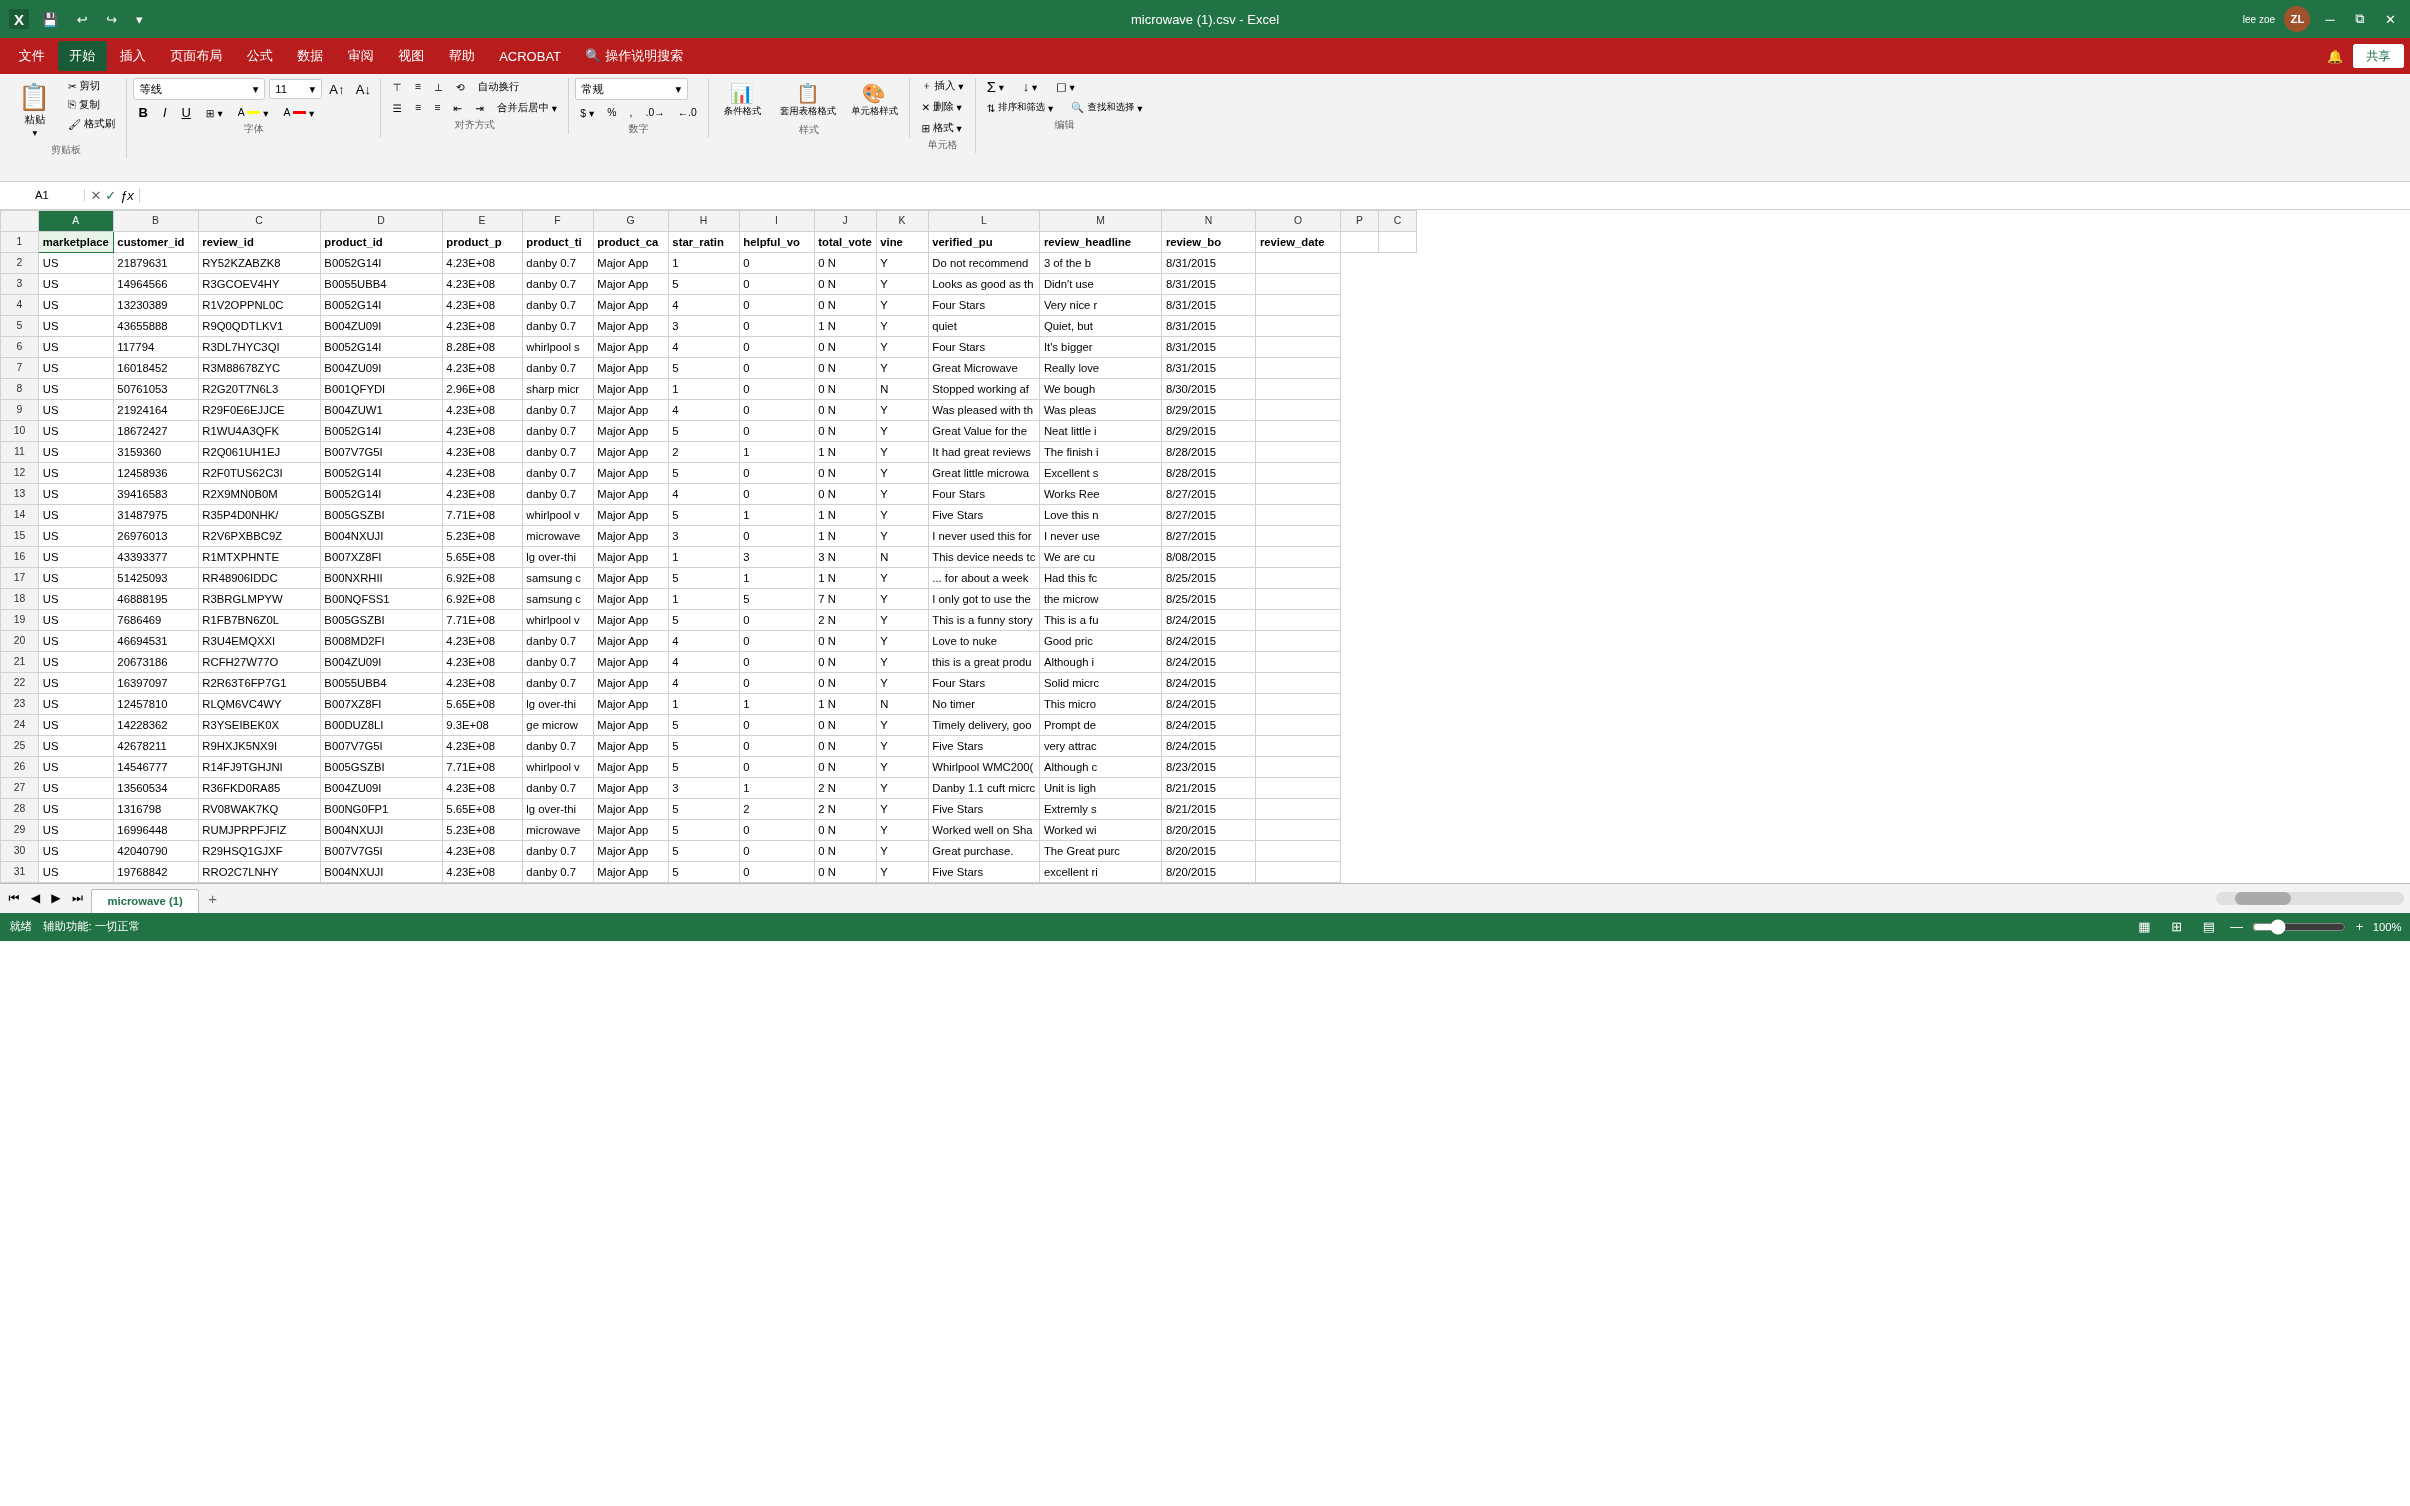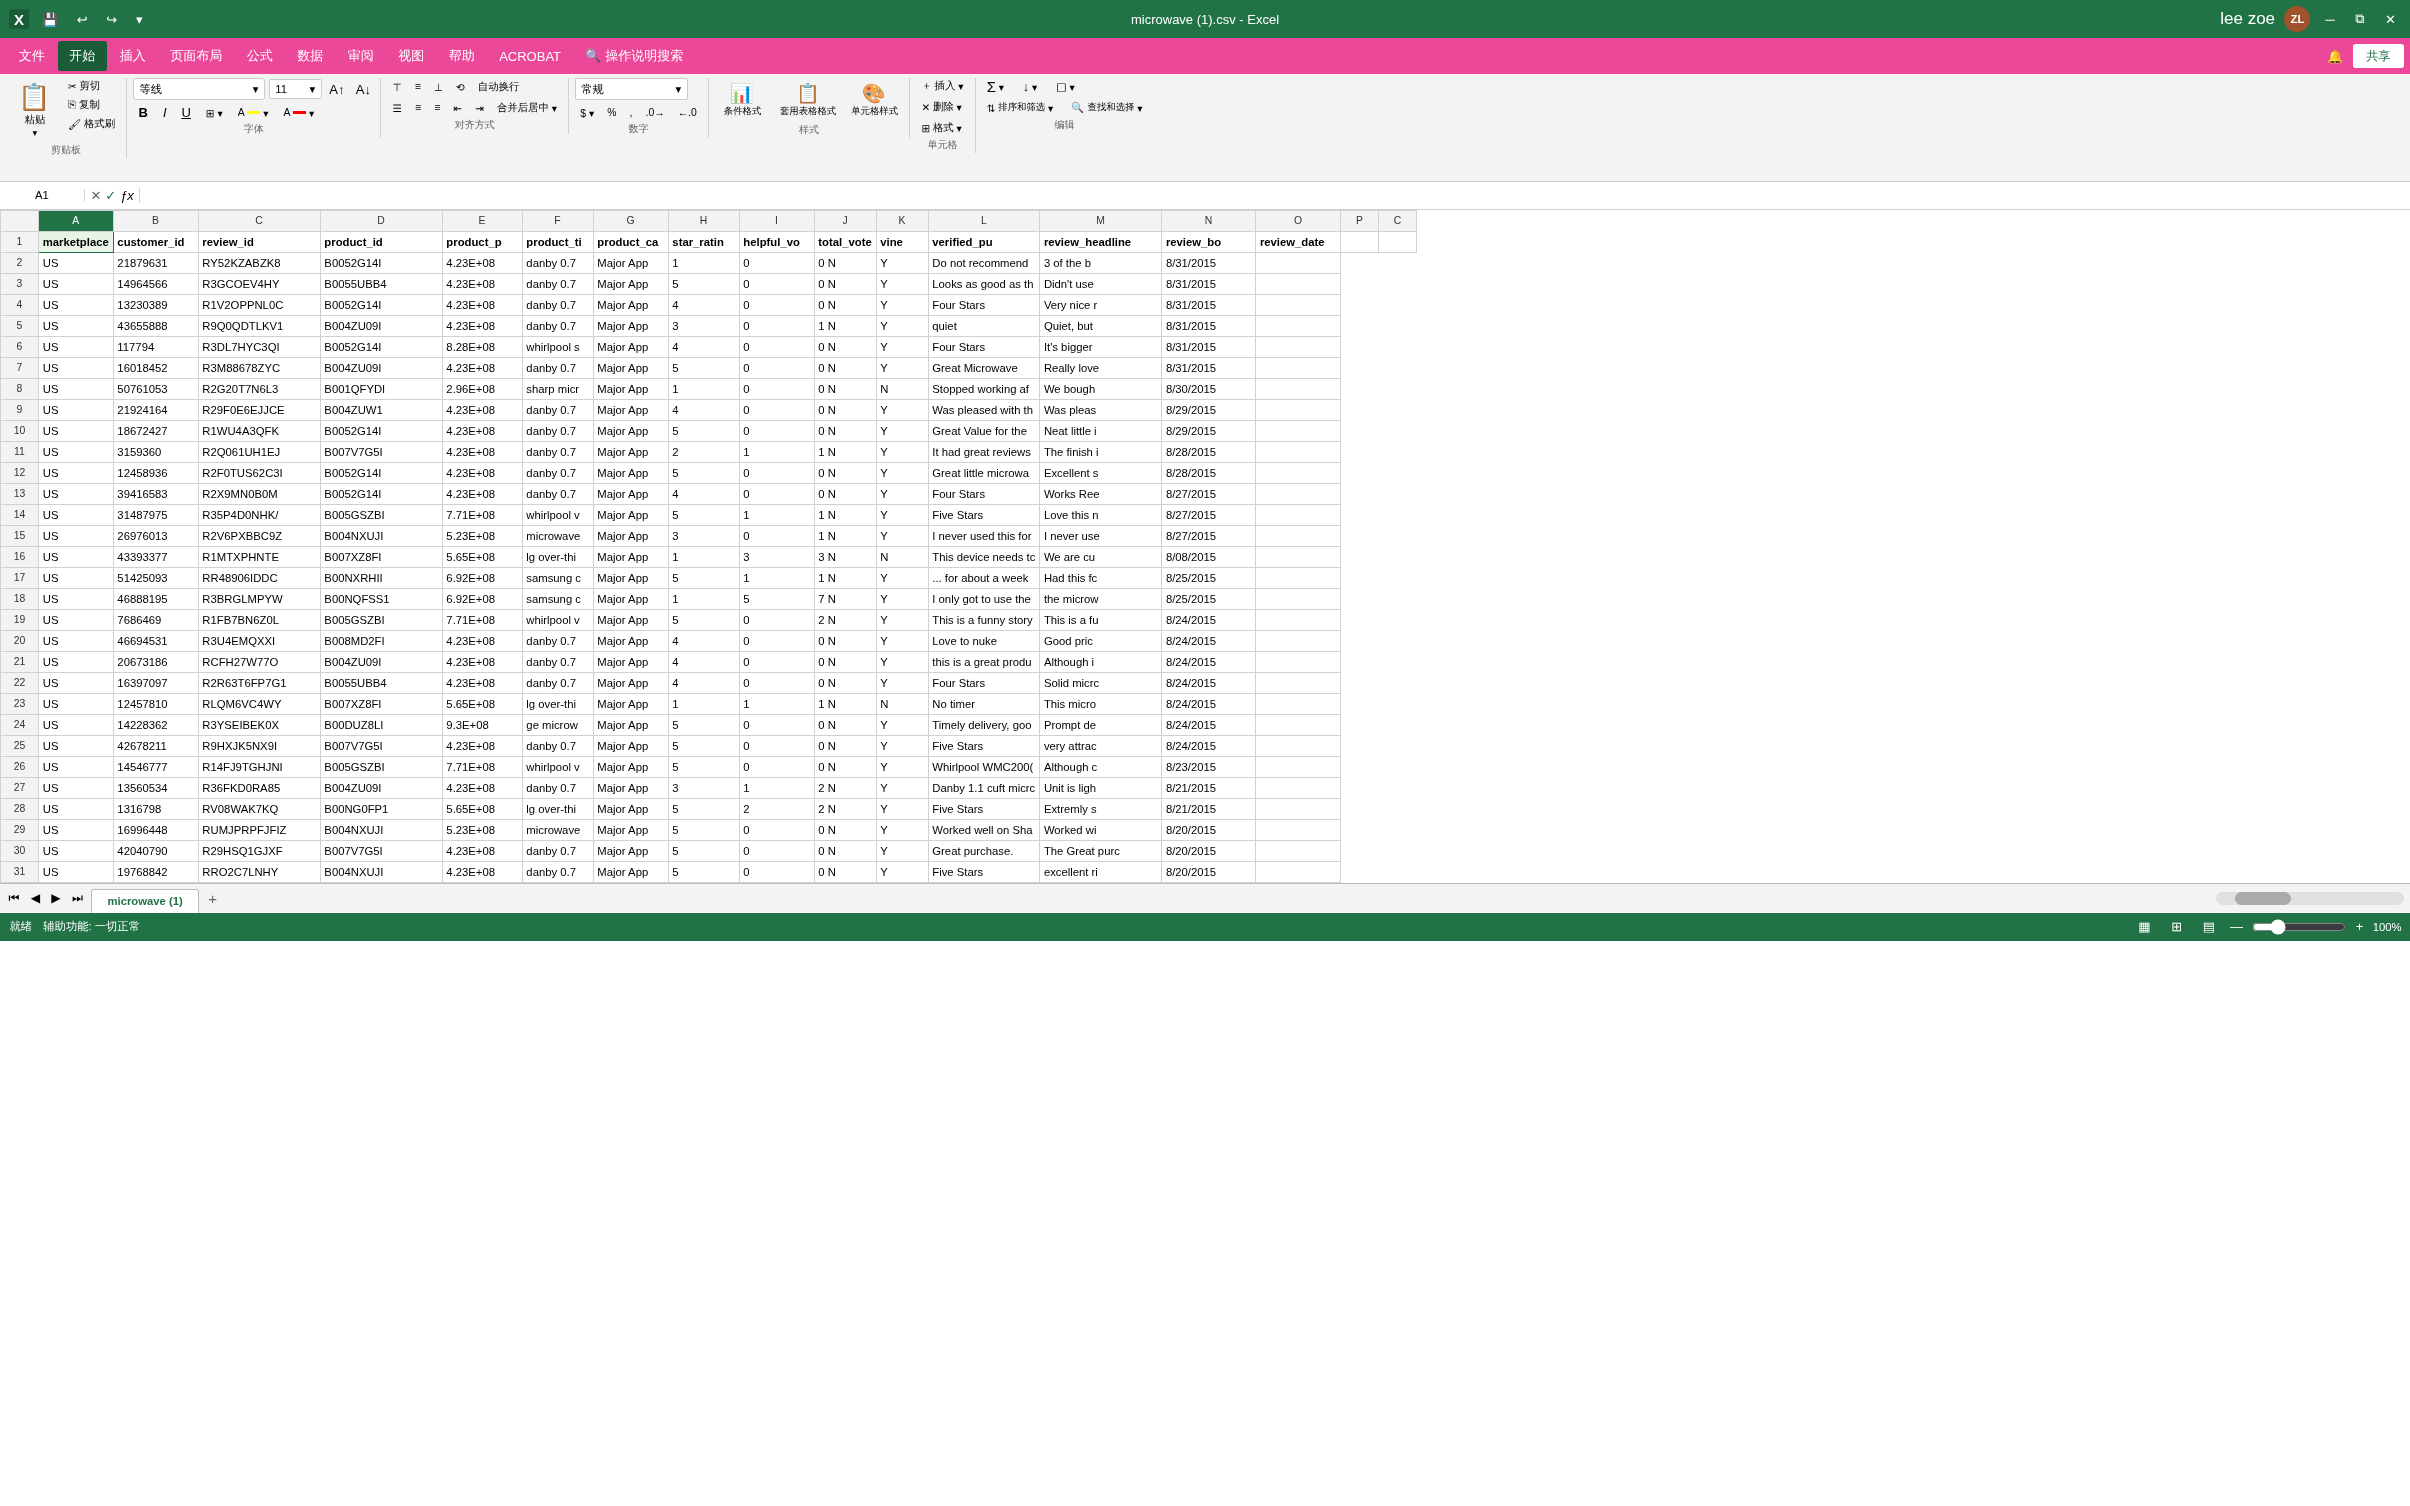--- a/index.html
+++ b/index.html
@@ -16,21 +16,21 @@
       color: white;
     }
     #title-bar .left { display: flex; align-items: center; gap: 7.5px; }
     #title-bar .center { font-size: 13px; font-weight: 400; position: absolute; left: 50%; transform: translateX(-50%); }
     #title-bar .right { display: flex; align-items: center; gap: 9.4px; margin-left: auto; }
     .title-icon { font-size: 13px; cursor: pointer; padding: 3.8px 5.6px; }
 
     
     #menu-bar {
       height: 36px;
-      background: #ec4899;
+      background: #b91c1c;
       display: flex;
       align-items: center;
       padding: 0 7.5px;
       gap: 1.9px;
       color: white;
     }
     .menu-item {
       padding: 5.6px 11.3px;
       font-size: 13px;
       cursor: pointer;
@@ -287,21 +287,21 @@
   <div class="left">
 
     <span style="font-weight:bold;font-size:15px;color:white;background:#1a5c38;padding:1.9px 4.7px;border-radius:1.9px;">X</span>
     <span class="title-icon">💾</span>
     <span class="title-icon">↩</span>
     <span class="title-icon">↪</span>
     <span class="title-icon">▾</span>
   </div>
   <div class="center">microwave (1).csv  -  Excel</div>
   <div class="right">
-    <span style="font-size:17px;">lee zoe</span>
+    <span style="font-size:10px;">lee zoe</span>
     <span style="background:#a0522d;border-radius:50%;width:26px;height:26px;display:flex;align-items:center;justify-content:center;font-size:11.3px;font-weight:bold;">ZL</span>
     <span class="title-icon">─</span>
     <span class="title-icon">⧉</span>
     <span class="title-icon">✕</span>
   </div>
 </div>
 
 <div id="menu-bar">
   <span class="menu-item">文件</span>
   <span class="menu-item active">开始</span>

